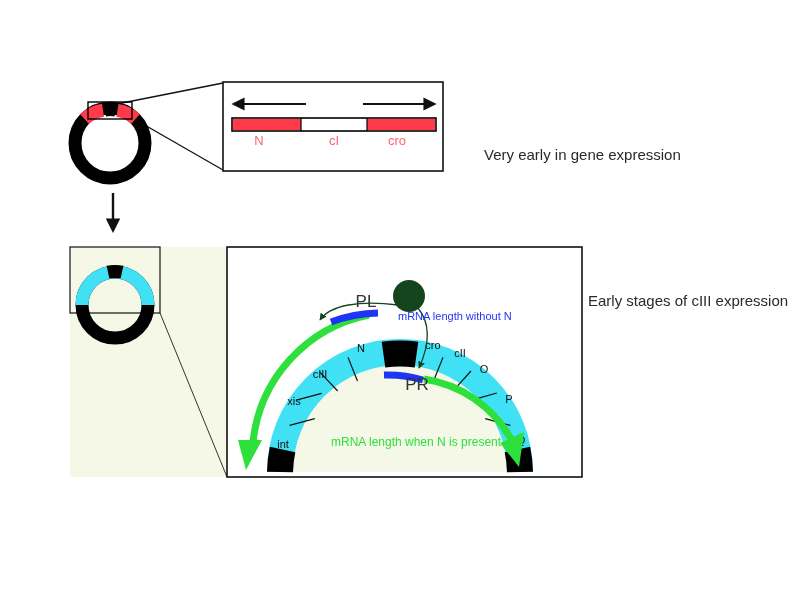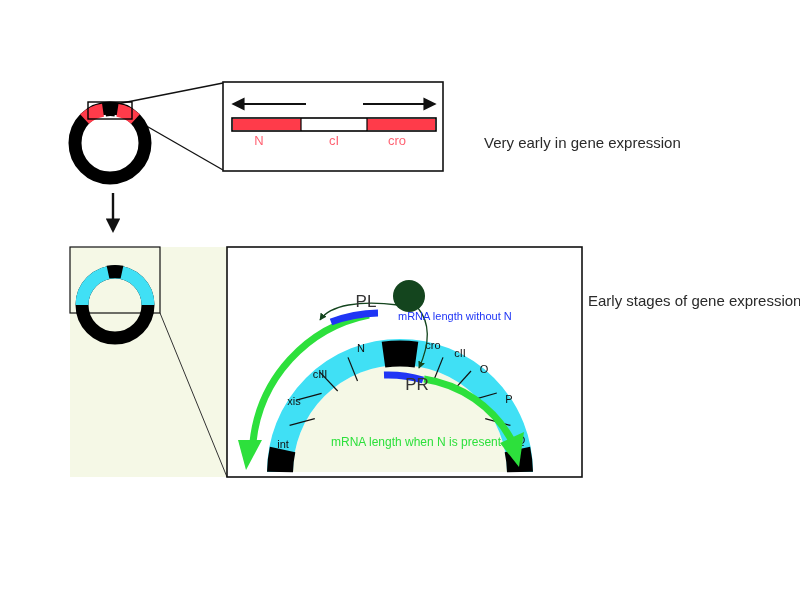--- a/index.html
+++ b/index.html
@@ -1,21 +1,21 @@
 <!DOCTYPE html>
 <html><head>
 <meta charset="utf-8">
 <style>
   html,body{margin:0;padding:0;background:#ffffff;}
   body{width:800px;height:600px;position:relative;overflow:hidden;
        font-family:"Liberation Sans",sans-serif;}
   .stage{position:absolute;left:0;top:0;width:800px;height:600px;}
   svg{position:absolute;left:0;top:0;width:800px;height:600px;overflow:visible;}
   .cap{position:absolute;color:#2a2a2a;font-size:15px;white-space:nowrap;}
-  #cap-very-early{left:484px;top:134px;text-align:right;}
+  #cap-very-early{left:484px;top:146px;text-align:right;}
   #cap-early-stages{left:588px;top:292px;}
   .glabel{font-family:"Liberation Sans",sans-serif;}
 </style>
 </head>
 <body>
 
 <div class="stage">
 
 <svg viewBox="0 0 800 600">
   <defs>
@@ -162,15 +162,15 @@
   <text x="398" y="320" font-size="11" fill="#1F35F5">mRNA length without N</text>
 
   <text x="331" y="446" font-size="12" fill="#2DE03C">mRNA length when N is present</text>
 
   <text x="259" y="145" font-size="13" fill="#FF6272" text-anchor="middle">N</text>
   <text x="334" y="145" font-size="13" fill="#FF6272" text-anchor="middle">cI</text>
   <text x="397" y="145" font-size="13" fill="#FF6272" text-anchor="middle">cro</text>
 </svg>
 
 <div class="cap" id="cap-very-early">Very early in gene expression</div>
-<div class="cap" id="cap-early-stages">Early stages of gene expression</div>
+<div class="cap" id="cap-early-stages">Early stages of cIII expression</div>
 
 </div>
 
 </body></html>

